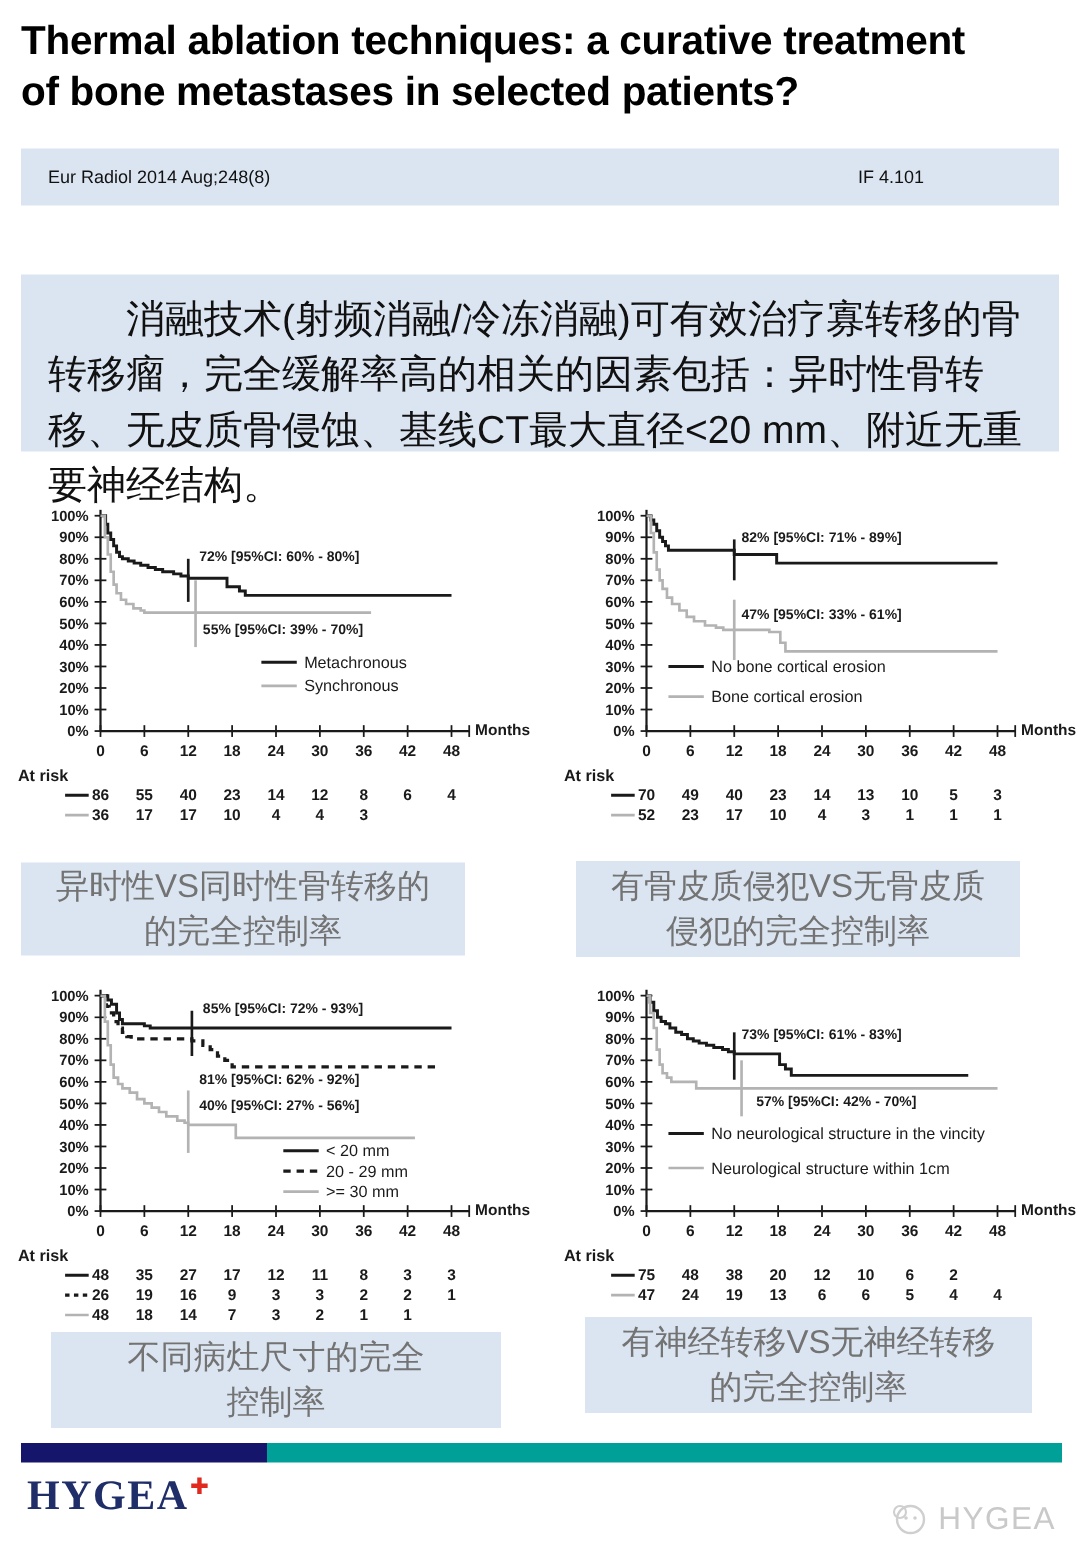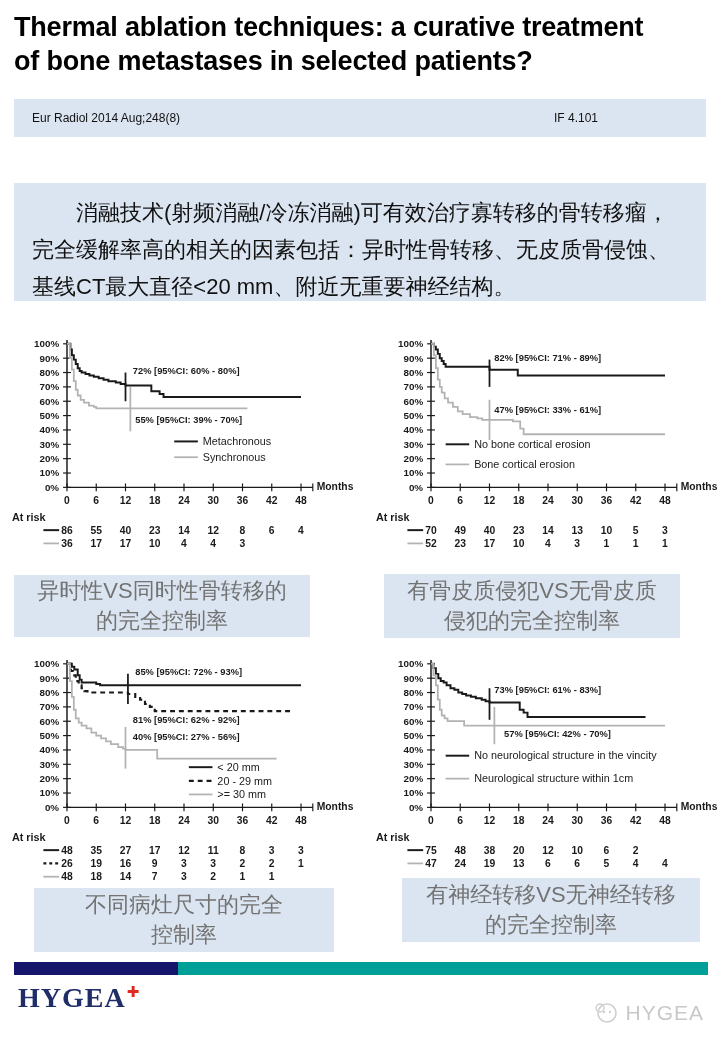--- a/index.html
+++ b/index.html
@@ -10,46 +10,46 @@
   html,body{width:720px;height:1040px;background:#ffffff;overflow:hidden;
     font-family:"Liberation Sans",sans-serif;color:#000;}
   .page{position:relative;width:720px;height:1040px;background:#fff;}
 
   .title{position:absolute;left:14px;top:10px;width:700px;
     font-size:27px;font-weight:700;line-height:34px;letter-spacing:-0.2px;color:#000;}
 
   .journal-bar{position:absolute;left:14px;top:99px;width:692px;height:38px;
     background:var(--panel-blue);display:flex;align-items:center;
     padding:0 18px;font-size:12px;color:#111;}
-  .journal-bar .if{margin-left:auto;margin-right:90px;}
+  .journal-bar .if{margin-left:auto;margin-right:72px;}
 
   .summary-box{position:absolute;left:14px;top:183px;width:692px;height:118px;
     background:var(--panel-blue);padding:11px 18px;
-    font-size:22px;line-height:37px;color:#111;}
+    font-size:26px;line-height:37px;color:#111;}
   .summary-box p{text-indent:2em;}
 
   .chart{position:absolute;width:352px;height:241px;}
   #chart0{left:8px;top:330px;} #chart1{left:372px;top:330px;}
   #chart2{left:8px;top:650px;} #chart3{left:372px;top:650px;}
   svg text{font-family:"Liberation Sans",sans-serif;fill:var(--ink);}
   svg .tick{font-size:10px;font-weight:700;}
   svg .xtick{font-size:10.5px;font-weight:700;}
   svg .axis-label{font-size:10.5px;font-weight:700;}
   svg .anno{font-size:9.5px;font-weight:700;}
   svg .legend{font-size:11px;}
   svg .atrisk{font-size:10.5px;font-weight:700;}
   svg .atrisk-label{font-size:11px;font-weight:700;}
 
   .caption{position:absolute;background:var(--panel-blue);display:flex;
     flex-direction:column;align-items:center;justify-content:center;
     font-size:22px;line-height:30px;text-align:center;color:#737373;}
   #cap0{left:14px;top:575px;width:296px;height:62px;}
   #cap1{left:384px;top:574px;width:296px;height:64px;}
   #cap2{left:34px;top:888px;width:300px;height:64px;}
-  #cap3{left:402px;top:878px;width:298px;height:64px;text-align:right;}
+  #cap3{left:390px;top:878px;width:298px;height:64px;text-align:right;}
 
   .footer-bar-navy{position:absolute;left:14px;top:962px;width:164px;height:13px;background:var(--navy);}
   .footer-bar-teal{position:absolute;left:178px;top:962px;width:530px;height:13px;background:var(--teal);}
 
   .brand{position:absolute;left:18px;top:982px;
     font-family:"Liberation Serif",serif;font-weight:700;font-size:28px;
     letter-spacing:1px;color:var(--brand-navy);}
   .brand .cross{font-family:"DejaVu Sans",sans-serif;font-size:15px;color:var(--brand-red);
     vertical-align:super;margin-left:1px;}
 

